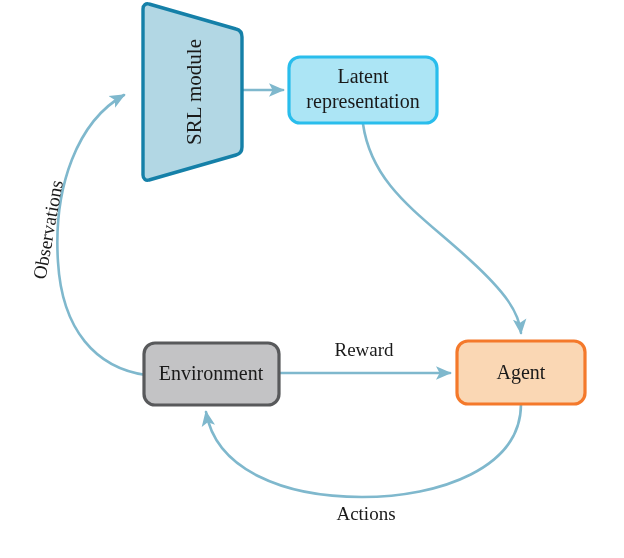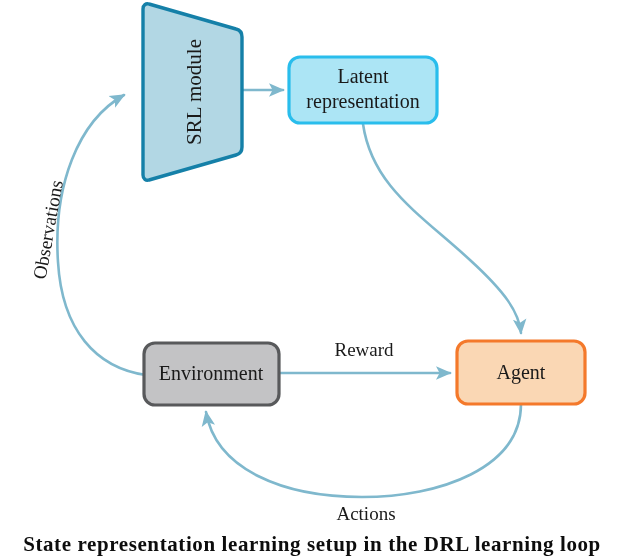--- a/index.html
+++ b/index.html
@@ -115,17 +115,14 @@
       <text class="node-label" x="211" y="375" font-size="20">Environment</text>
     </g>
 
     <g>
       <rect x="457" y="341" width="128" height="63" rx="11" ry="11" fill="#fad7b4" stroke="#f4792b" stroke-width="3.2"></rect>
       <text class="node-label" x="521" y="374" font-size="20">Agent</text>
     </g>
 
   </svg>
 
-  <div class="caption-clip">
-    <div class="caption-text">State representation learning setup in the DRL learning loop</div>
-  </div>
 
 </div>
 
 </body></html>

